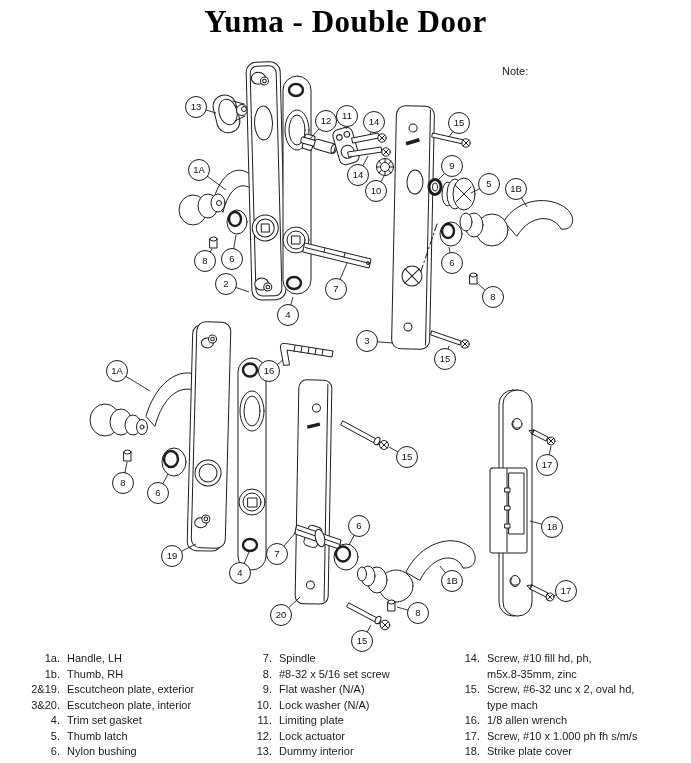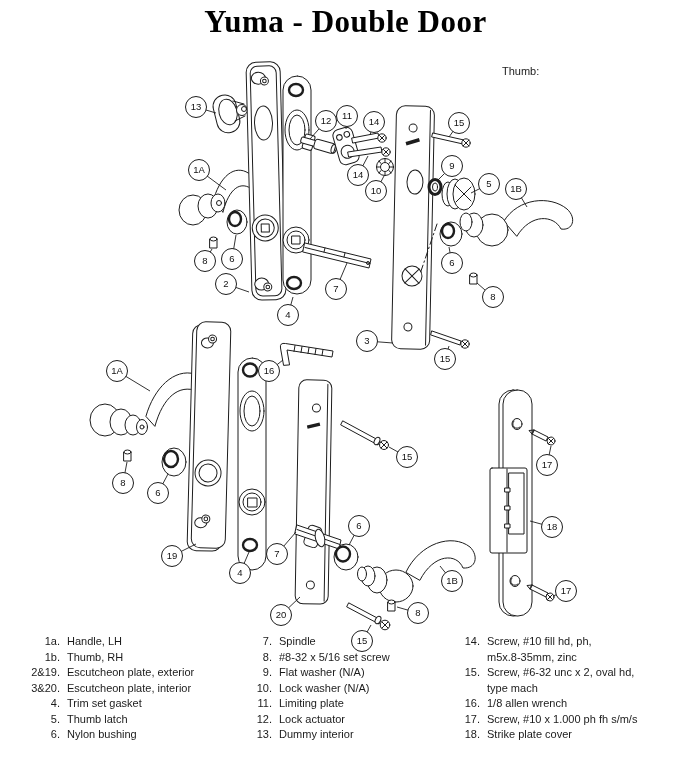--- a/index.html
+++ b/index.html
@@ -13,37 +13,37 @@
   svg.diagram .art *{fill:none;stroke:#1d1d1d;stroke-width:1;stroke-linecap:round;stroke-linejoin:round;}
   svg.diagram .art .w{fill:#fff;}
   svg.diagram .art .th{stroke-width:3;}
   svg.diagram .art .th2{stroke-width:2.4;}
   svg.diagram .art .dk{fill:#1d1d1d;stroke:none;}
   svg.diagram .art .dd{stroke-dasharray:7 3 1.5 3;}
   .co-line{stroke:#1d1d1d;stroke-width:.9;fill:none;}
   .co-circle{fill:#fff;stroke:#1d1d1d;stroke-width:1;}
   .co-text{font-family:"Liberation Sans","DejaVu Sans",sans-serif;font-size:9.5px;fill:#111;
            text-anchor:middle;}
-  .parts{position:absolute;left:0;top:634px;width:691px;display:flex;font-size:11px;line-height:15.5px;color:#1b1b1b;}
+  .parts{position:absolute;left:0;top:651px;width:691px;display:flex;font-size:11px;line-height:15.5px;color:#1b1b1b;}
   .pl-col1{margin-left:28px;width:212px;}
   .pl-col2{width:208px;}
   .pl-col3{width:235px;}
   .pl-row{display:flex;}
   .pl-num{flex:0 0 32px;text-align:right;white-space:pre;}
   .pl-text{padding-left:7px;white-space:pre;}
 </style>
 </head>
 <body>
 
 <div class="page">
 
   <h1 class="title">Yuma - Double Door</h1>
 
   <div class="note">
-    <div>Thumb:</div>
+    <div>Note:</div>
   </div>
 
   <svg class="diagram" viewBox="0 0 691 763">
     <g class="art">
 
       <g>
         <path class="w" d="M 214,198 C 222,172 238,164 251,175 L 253,190 C 241,180 229,188 223,212 Z"></path>
         <ellipse class="w" cx="193" cy="210" rx="14" ry="15"></ellipse>
         <ellipse class="w" cx="208" cy="206" rx="10" ry="12"></ellipse>
         <ellipse class="w" cx="218" cy="203" rx="7" ry="9"></ellipse>

